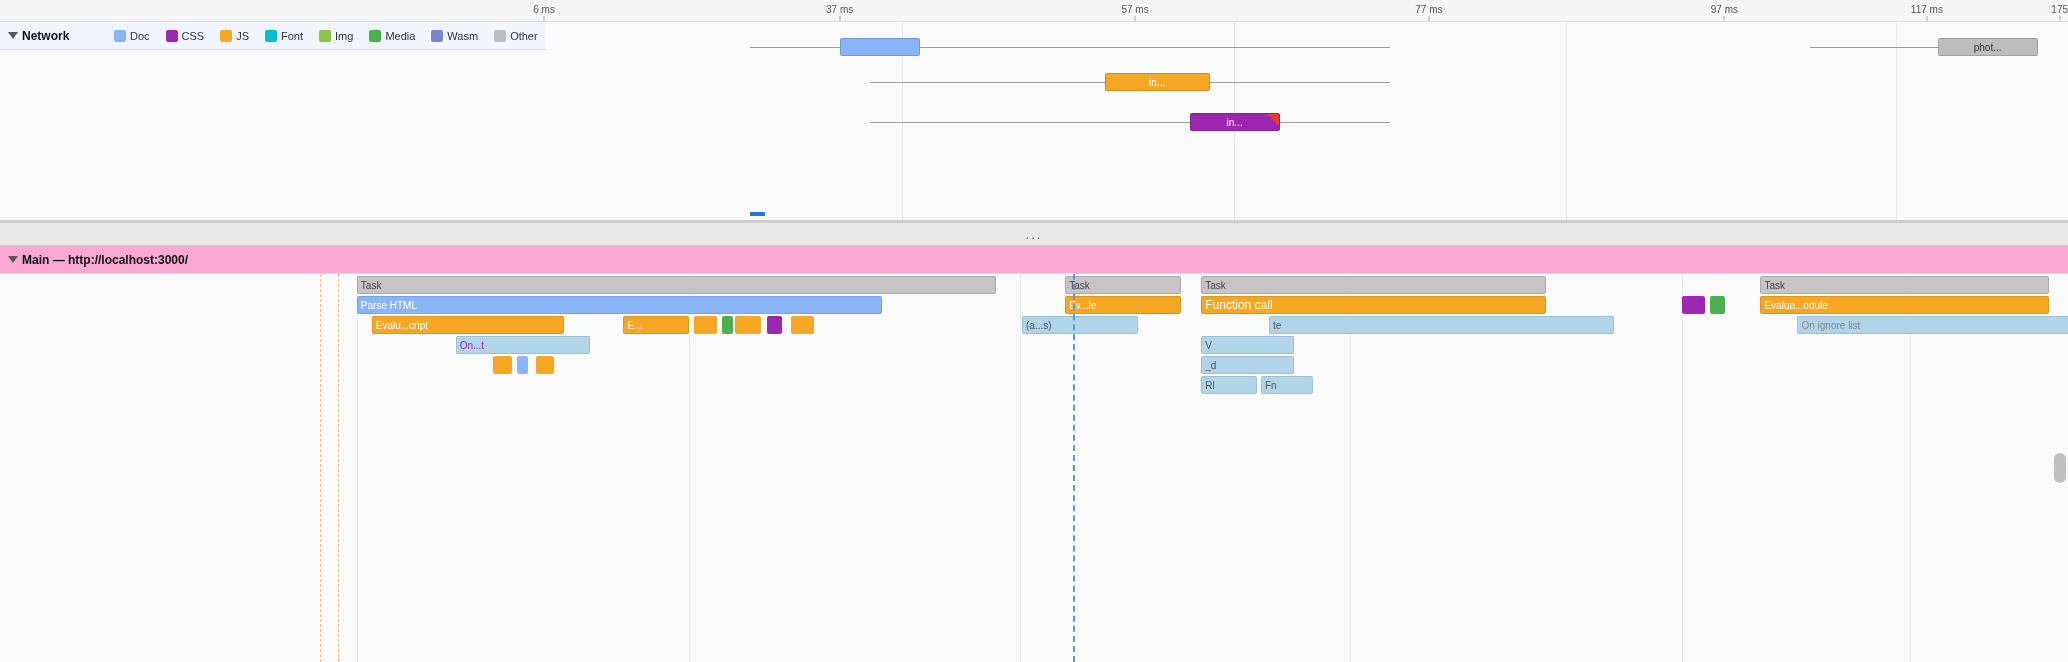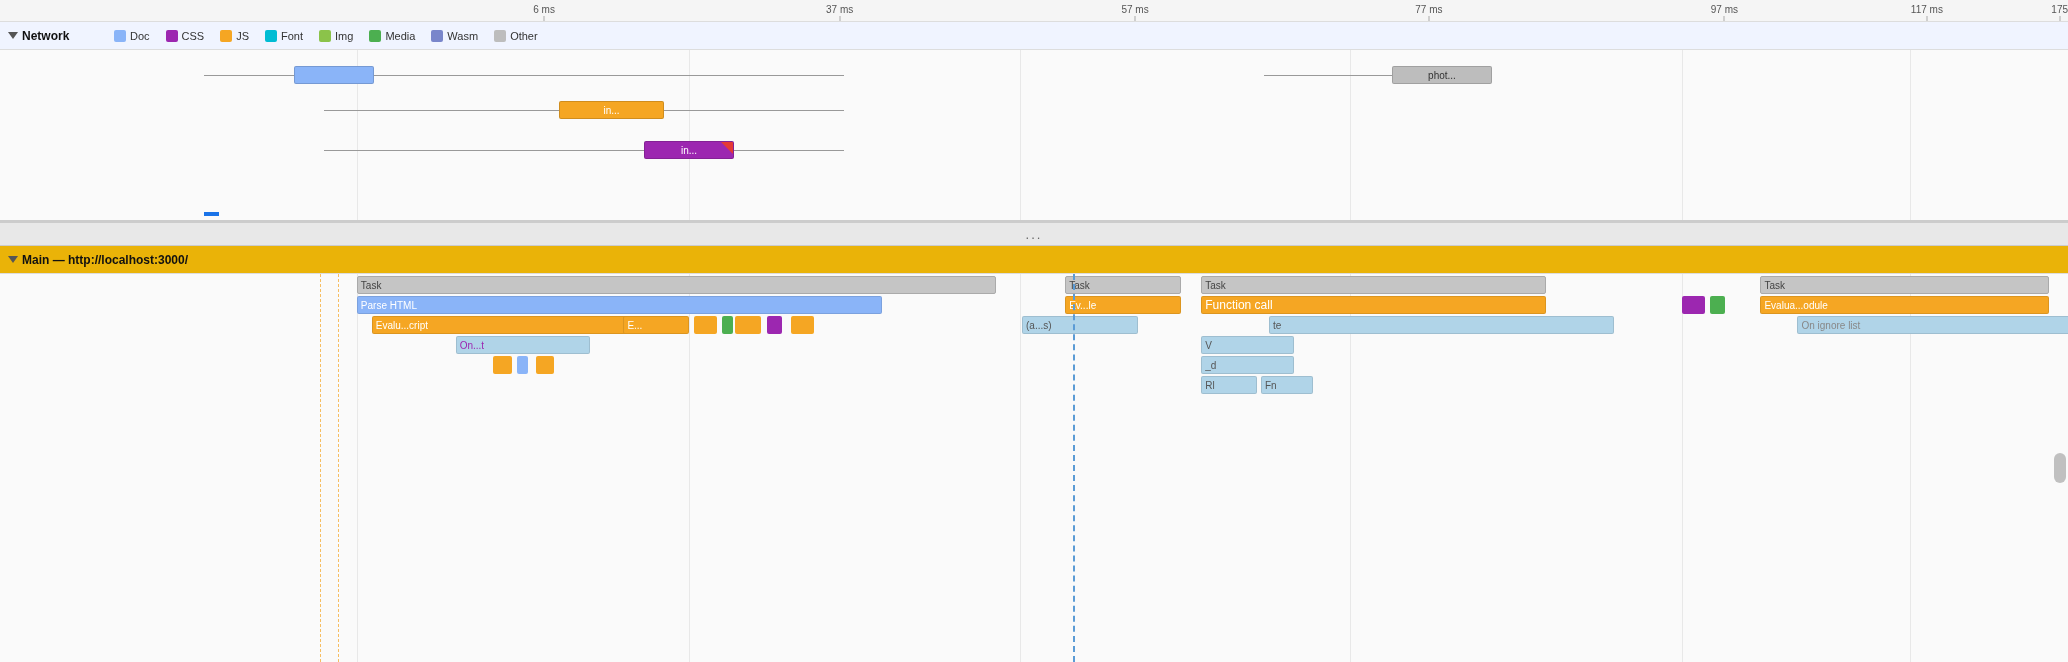--- a/index.html
+++ b/index.html
@@ -54,21 +54,21 @@
       transform: translateX(-50%);
     }
 
     
     .network-section {
       height: 200px;
       background: #fafafa;
       border-bottom: 2px solid #ccc;
       position: relative;
       display: flex;
-      flex-direction: column;
+      flex-direction: row;
     }
 
     .network-header {
       height: 28px;
       display: flex;
       align-items: center;
       padding: 0 8px;
       gap: 16px;
       background: #f0f4ff;
       border-bottom: 1px solid #ddd;
@@ -137,21 +137,21 @@
       overflow: hidden;
       display: flex;
       flex-direction: column;
     }
 
     .main-header {
       height: 28px;
       display: flex;
       align-items: center;
       padding: 0 8px;
-      background: #eab308;
+      background: #f9a8d4;
       border-bottom: 1px solid #ddd;
       flex-shrink: 0;
     }
 
     .main-title {
       display: flex;
       align-items: center;
       gap: 4px;
       font-size: 12px;
       font-weight: 600;
@@ -323,21 +323,21 @@
         <div class="grid-line" style="left: 1909.56px;"></div>
         <div class="cursor-line" style="left: 1072.62px;"></div>
         <div class="flame-block" style="left: 356.848px; width: 639.352px; top: 2px; background: rgb(197, 197, 197); color: rgb(68, 68, 68); border: 1px solid rgb(170, 170, 170); height: 18px; font-size: 10px; padding-left: 3px; padding-right: 3px; border-radius: 2px; position: absolute; white-space: nowrap; overflow: hidden; display: flex; align-items: center; z-index: 1;">Task</div>
         <div class="flame-block" style="left: 1065.17px; width: 115.568px; top: 2px; background: rgb(197, 197, 197); color: rgb(68, 68, 68); border: 1px solid rgb(170, 170, 170); height: 18px; font-size: 10px; padding-left: 3px; padding-right: 3px; border-radius: 2px; position: absolute; white-space: nowrap; overflow: hidden; display: flex; align-items: center; z-index: 1;">Task</div>
         <div class="flame-block" style="left: 1201.24px; width: 344.84px; top: 2px; background: rgb(197, 197, 197); color: rgb(68, 68, 68); border: 1px solid rgb(170, 170, 170); height: 18px; font-size: 10px; padding-left: 3px; padding-right: 3px; border-radius: 2px; position: absolute; white-space: nowrap; overflow: hidden; display: flex; align-items: center; z-index: 1;">Task</div>
         <div class="flame-block" style="left: 1760.44px; width: 288.92px; top: 2px; background: rgb(197, 197, 197); color: rgb(68, 68, 68); border: 1px solid rgb(170, 170, 170); height: 18px; font-size: 10px; padding-left: 3px; padding-right: 3px; border-radius: 2px; position: absolute; white-space: nowrap; overflow: hidden; display: flex; align-items: center; z-index: 1;">Task</div>
         <div class="flame-block" style="left: 356.848px; width: 525.648px; top: 22px; background: rgb(138, 180, 248); color: rgb(255, 255, 255); border: 1px solid rgba(0, 0, 0, 0.1); height: 18px; font-size: 10px; padding-left: 3px; padding-right: 3px; border-radius: 2px; position: absolute; white-space: nowrap; overflow: hidden; display: flex; align-items: center; z-index: 1;">Parse HTML</div>
         <div class="flame-block" style="left: 1065.17px; width: 115.568px; top: 22px; background: rgb(245, 166, 35); color: rgb(255, 255, 255); border: 1px solid rgba(0, 0, 0, 0.1); height: 18px; font-size: 10px; padding-left: 3px; padding-right: 3px; border-radius: 2px; position: absolute; white-space: nowrap; overflow: hidden; display: flex; align-items: center; z-index: 1;">Ev...le</div>
         <div class="flame-block" style="left: 1201.24px; width: 344.84px; top: 22px; background: rgb(245, 166, 35); color: rgb(255, 255, 255); border: 1px solid rgba(0, 0, 0, 0.1); height: 18px; font-size: 12px; padding-left: 3px; padding-right: 3px; border-radius: 2px; position: absolute; white-space: nowrap; overflow: hidden; display: flex; align-items: center; z-index: 1;">Function call</div>
         <div class="flame-block" style="left: 1760.44px; width: 288.92px; top: 22px; background: rgb(245, 166, 35); color: rgb(255, 255, 255); border: 1px solid rgba(0, 0, 0, 0.1); height: 18px; font-size: 10px; padding-left: 3px; padding-right: 3px; border-radius: 2px; position: absolute; white-space: nowrap; overflow: hidden; display: flex; align-items: center; z-index: 1;">Evalua...odule</div>
-        <div class="flame-block" style="left: 371.76px; width: 255px; top: 42px; background: rgb(245, 166, 35); color: rgb(255, 255, 255); border: 1px solid rgba(0, 0, 0, 0.1); height: 18px; font-size: 10px; padding-left: 3px; padding-right: 3px; border-radius: 2px; position: absolute; white-space: nowrap; overflow: hidden; display: flex; align-items: center; z-index: 1; text-align: center;">Evalu...cript</div>
+        <div class="flame-block" style="left: 371.76px; width: 192px; top: 42px; background: rgb(245, 166, 35); color: rgb(255, 255, 255); border: 1px solid rgba(0, 0, 0, 0.1); height: 18px; font-size: 10px; padding-left: 3px; padding-right: 3px; border-radius: 2px; position: absolute; white-space: nowrap; overflow: hidden; display: flex; align-items: center; z-index: 1; text-align: center;">Evalu...cript</div>
         <div class="flame-block" style="left: 623.4px; width: 65.24px; top: 42px; background: rgb(245, 166, 35); color: rgb(255, 255, 255); border: 1px solid rgba(0, 0, 0, 0.1); height: 18px; font-size: 10px; padding-left: 3px; padding-right: 3px; border-radius: 2px; position: absolute; white-space: nowrap; overflow: hidden; display: flex; align-items: center; z-index: 1;">E...</div>
         <div class="flame-block" style="left: 1022px; width: 115.568px; top: 42px; background: rgb(176, 212, 232); color: rgb(85, 85, 85); border: 1px solid rgba(0, 0, 0, 0.1); height: 18px; font-size: 10px; padding-left: 3px; padding-right: 3px; border-radius: 2px; position: absolute; white-space: nowrap; overflow: hidden; display: flex; align-items: center; z-index: 1;">(a...s)</div>
         <div class="flame-block" style="left: 1269px; width: 344.84px; top: 42px; background: rgb(176, 212, 232); color: rgb(85, 85, 85); border: 1px solid rgba(0, 0, 0, 0.1); height: 18px; font-size: 10px; padding-left: 3px; padding-right: 3px; border-radius: 2px; position: absolute; white-space: nowrap; overflow: hidden; display: flex; align-items: center; z-index: 1;">te</div>
         <div class="flame-block" style="left: 1760.44px; width: 288.92px; top: 42px; background: rgb(176, 212, 232); color: rgb(136, 136, 136); border: 1px solid rgba(0, 0, 0, 0.1); height: 18px; font-size: 10px; padding-left: 3px; padding-right: 3px; border-radius: 2px; position: absolute; white-space: nowrap; overflow: hidden; display: flex; align-items: center; z-index: 1; margin-left: 37px;">On ignore list</div>
         <div class="flame-block" style="left: 455.64px; width: 134.208px; top: 62px; background: rgb(176, 212, 232); color: rgb(156, 39, 176); border: 1px solid rgba(0, 0, 0, 0.1); height: 18px; font-size: 10px; padding-left: 3px; padding-right: 3px; border-radius: 2px; position: absolute; white-space: nowrap; overflow: hidden; display: flex; align-items: center; z-index: 1;">On...t</div>
         <div class="flame-block" style="left: 1201.24px; width: 93.2px; top: 62px; background: rgb(176, 212, 232); color: rgb(85, 85, 85); border: 1px solid rgba(0, 0, 0, 0.1); height: 18px; font-size: 10px; padding-left: 3px; padding-right: 3px; border-radius: 2px; position: absolute; white-space: nowrap; overflow: hidden; display: flex; align-items: center; z-index: 1;">V</div>
         <div class="flame-block" style="left: 1201.24px; width: 93.2px; top: 82px; background: rgb(176, 212, 232); color: rgb(85, 85, 85); border: 1px solid rgba(0, 0, 0, 0.1); height: 18px; font-size: 10px; padding-left: 3px; padding-right: 3px; border-radius: 2px; position: absolute; white-space: nowrap; overflow: hidden; display: flex; align-items: center; z-index: 1;">_d</div>
         <div class="flame-block" style="left: 1201.24px; width: 55.92px; top: 102px; background: rgb(176, 212, 232); color: rgb(85, 85, 85); border: 1px solid rgba(0, 0, 0, 0.1); height: 18px; font-size: 10px; padding-left: 3px; padding-right: 3px; border-radius: 2px; position: absolute; white-space: nowrap; overflow: hidden; display: flex; align-items: center; z-index: 1;">Rl</div>
         <div class="flame-block" style="left: 1260.89px; width: 52.192px; top: 102px; background: rgb(176, 212, 232); color: rgb(85, 85, 85); border: 1px solid rgba(0, 0, 0, 0.1); height: 18px; font-size: 10px; padding-left: 3px; padding-right: 3px; border-radius: 2px; position: absolute; white-space: nowrap; overflow: hidden; display: flex; align-items: center; z-index: 1;">Fn</div>
         <div class="flame-block" style="left: 694.232px; width: 22.368px; top: 42px; background: rgb(245, 166, 35); color: rgb(255, 255, 255); border: none; height: 18px; font-size: 10px; padding-left: 3px; padding-right: 3px; border-radius: 2px; position: absolute; white-space: nowrap; overflow: hidden; display: flex; align-items: center; z-index: 1;"></div>

